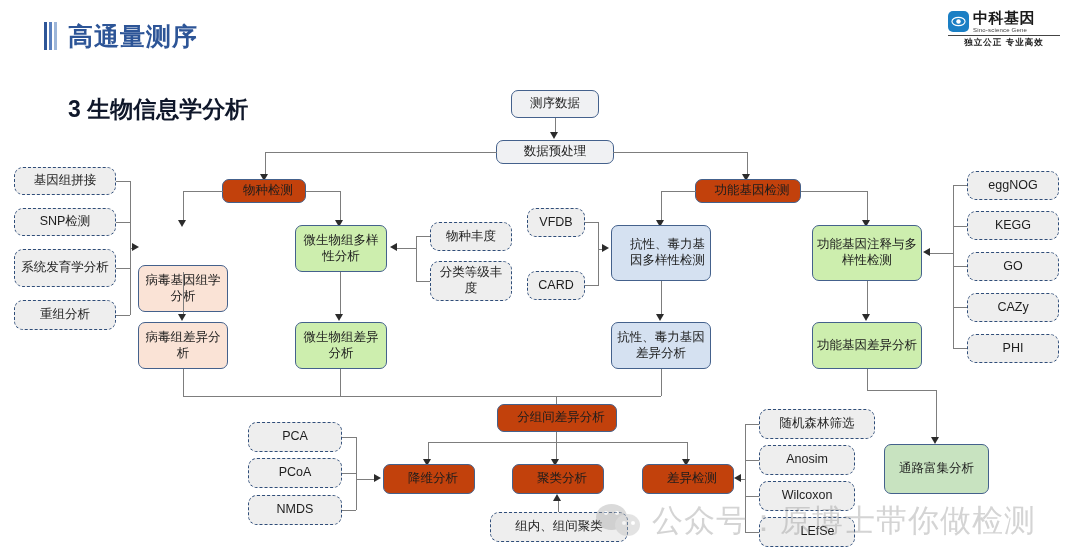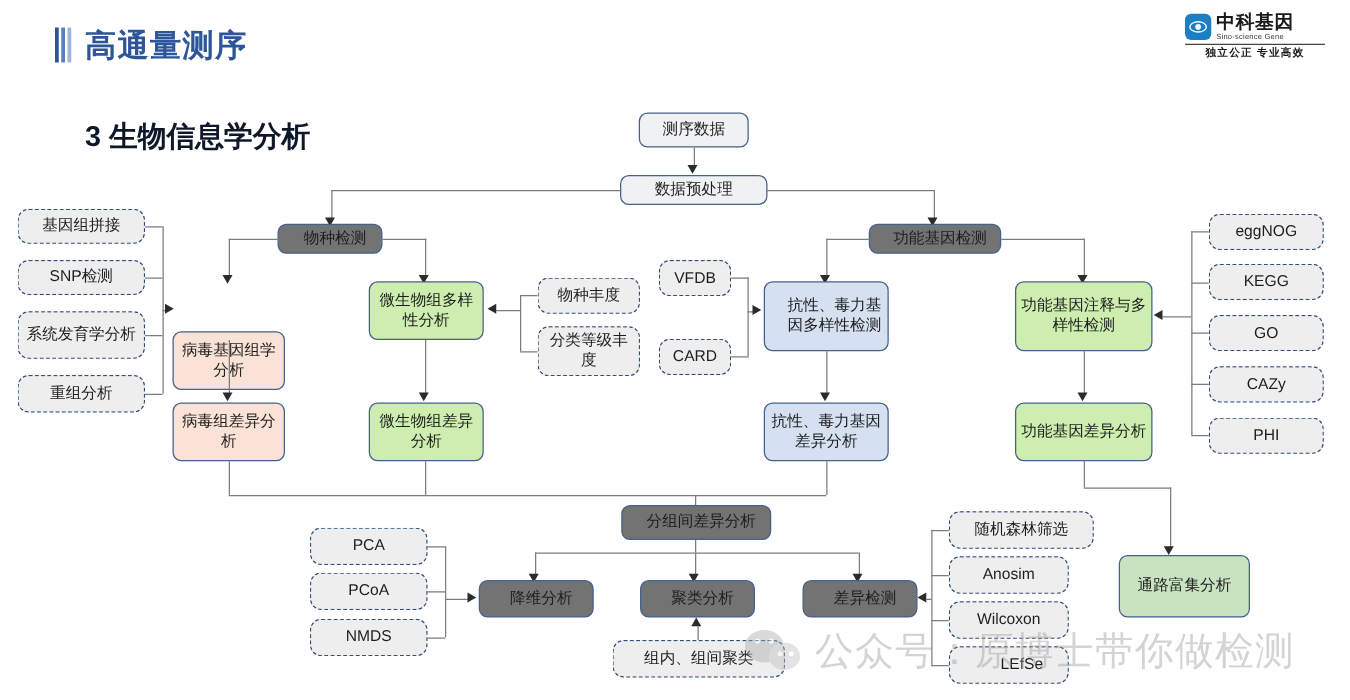--- a/index.html
+++ b/index.html
@@ -28,21 +28,21 @@
   .logo-en{font-size:6px;color:#3a3a3a;letter-spacing:.2px;margin-top:2px;}
   .logo-sep{border-top:1px solid #444;margin:2px 0 1px 0;width:112px;}
   .logo-tag{font-size:8.5px;color:#1a1a1a;font-weight:bold;letter-spacing:1px;text-align:center;width:112px;}
 
   
   .node{position:absolute;box-sizing:border-box;display:flex;align-items:center;justify-content:center;text-align:center;
         border-radius:7px;font-size:12.5px;color:#1d1d1d;line-height:1.25;padding:2px 3px;}
   .node.solid{border:1px solid #44618c;}
   .node.dashed{border:1.7px dashed #2f4d79;background:#eeeeee;border-radius:9px;}
   .fill-gray{background:#f0f1f3;}
-  .fill-yellow{background:#737373;padding-left:11px;}
+  .fill-yellow{background:#c2410c;padding-left:11px;}
   .fill-peach{background:#fae3d6;}
   .fill-green{background:#cdeeae;}
   .fill-blue{background:#d5e1f1;}
   .fill-greenpale{background:#c8e3c0;}
 
   
   .ln{position:absolute;background:#7d7d7d;}
   .h{height:1px;}
   .v{width:1px;}
   .arw{position:absolute;width:0;height:0;}
@@ -231,21 +231,21 @@
   <div class="ln h" style="left:745px;top:496px;width:14px;"></div>
   <div class="ln h" style="left:745px;top:532px;width:14px;"></div>
   <div class="ln v" style="left:745px;top:424px;height:108px;"></div>
   <div class="ln h" style="left:741px;top:479px;width:4px;"></div>
   <div class="arw left" style="left:734px;top:474px;"></div>
 
   <div class="ln v" style="left:867px;top:369px;height:21px;"></div>
   <div class="ln h" style="left:867px;top:390px;width:70px;"></div>
   <div class="ln v" style="left:936px;top:390px;height:48px;"></div>
   <div class="arw down" style="left:931px;top:437px;"></div>
-  <div class="node solid fill-greenpale" style="left:884px;top:444px;width:105px;height:50px;margin-left:11px;">通路富集分析</div>
+  <div class="node solid fill-greenpale" style="left:884px;top:444px;width:105px;height:50px;">通路富集分析</div>
 
   <div class="wm">
     <span class="wm-ic">
       <span class="b1"></span>
         <span class="b2"></span>
       <span class="d" style="left:8px;top:9px;"></span>
       <span class="d" style="left:19px;top:9px;"></span>
       <span class="d" style="left:26px;top:19px;"></span>
       <span class="d" style="left:35px;top:19px;"></span>
     </span>

